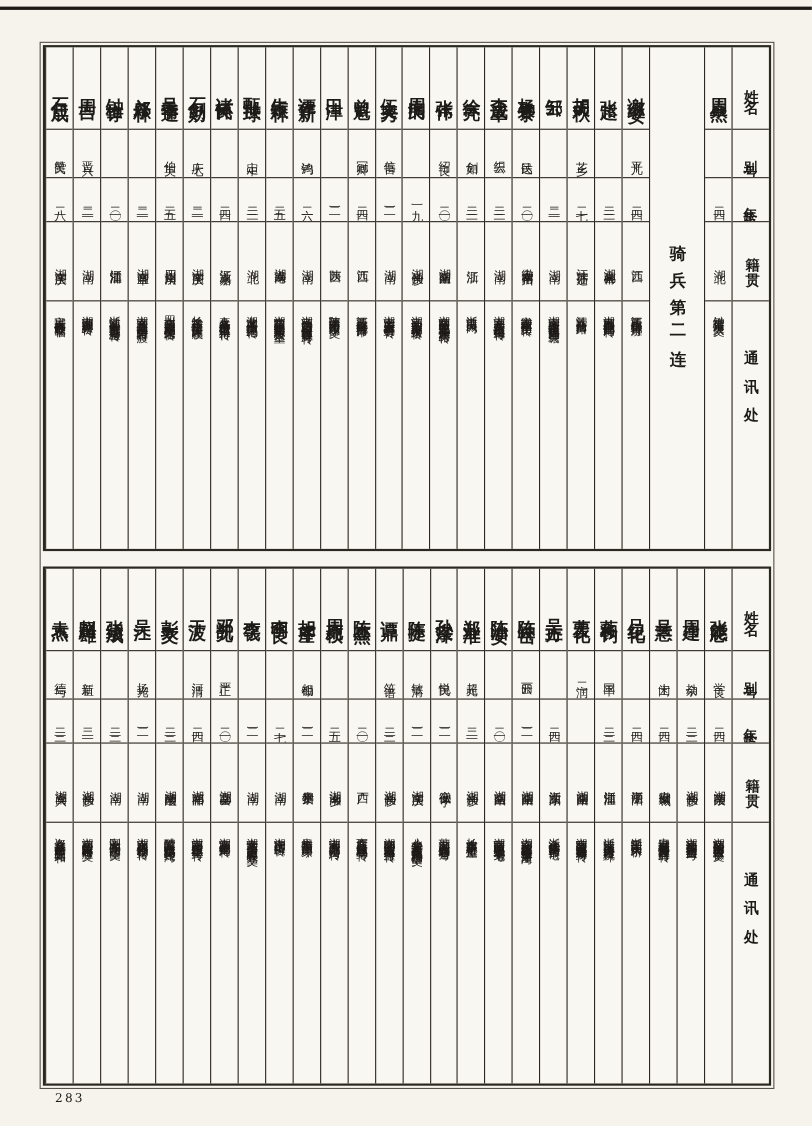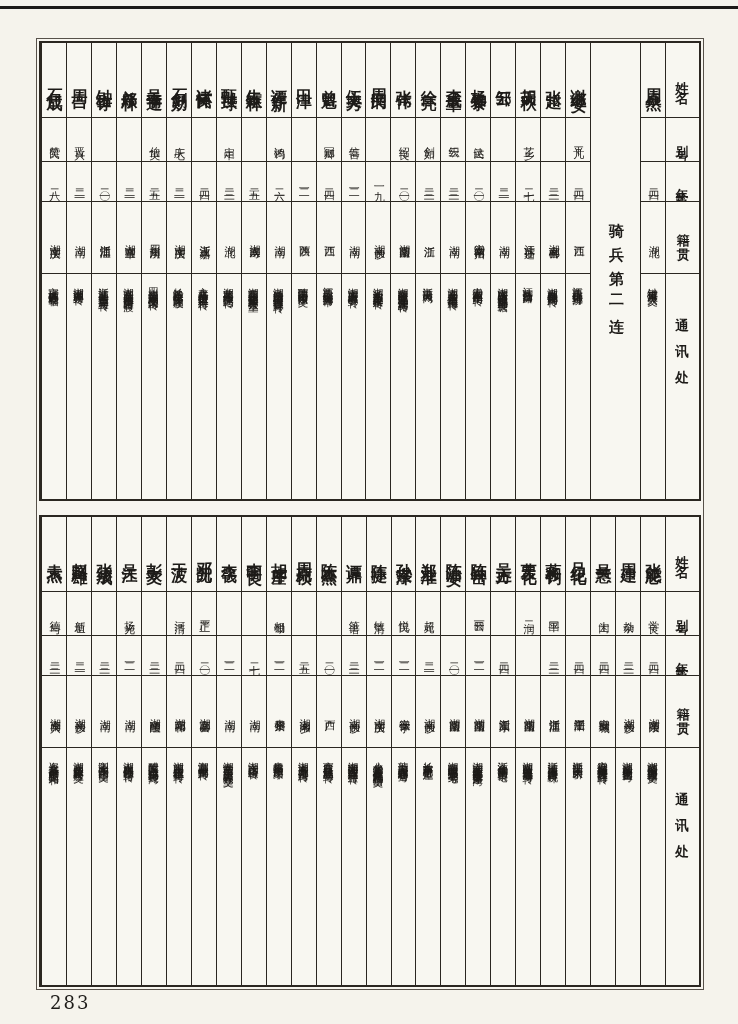--- a/index.html
+++ b/index.html
@@ -76,21 +76,21 @@
   .header-col .cell.name .vtext{letter-spacing:10px;}
   .header-col .cell.alias .vtext{letter-spacing:5px;font-size:12.5px;}
   .header-col .cell.age .vtext{letter-spacing:4px;font-size:12.5px;}
   .header-col .cell.native-place .vtext{letter-spacing:14px;font-size:13px;}
   .header-col .cell.address .vtext{letter-spacing:26px;font-size:13.5px;margin-top:28px;}
 
   .unit-text{font-size:15px;font-weight:700;letter-spacing:24px;}
 
   .page-number{
     position:absolute;left:50px;top:992px;
-    font-size:18px;letter-spacing:2px;
+    font-size:11px;letter-spacing:2px;
     font-family:"DejaVu Serif", serif;
   }
 </style>
 </head>
 <body>
 
 <div class="top-rule"></div>
 
 <div class="frame">
 

